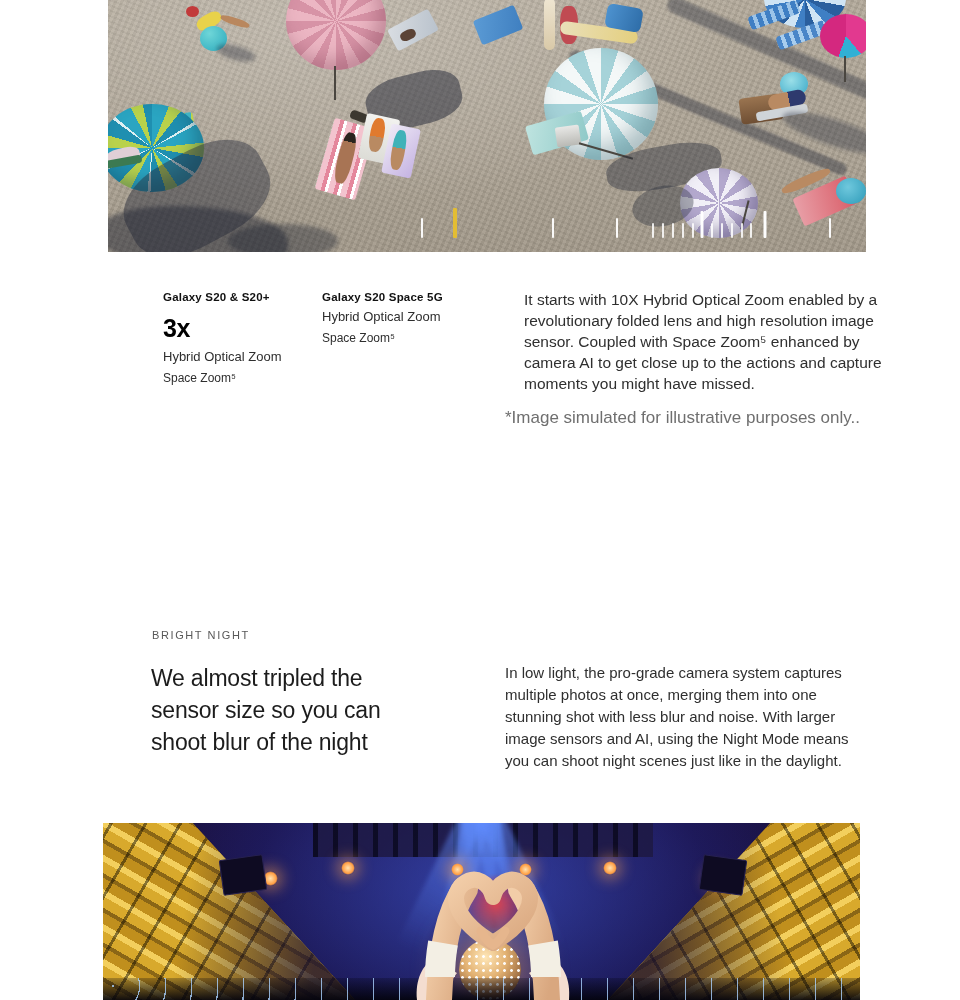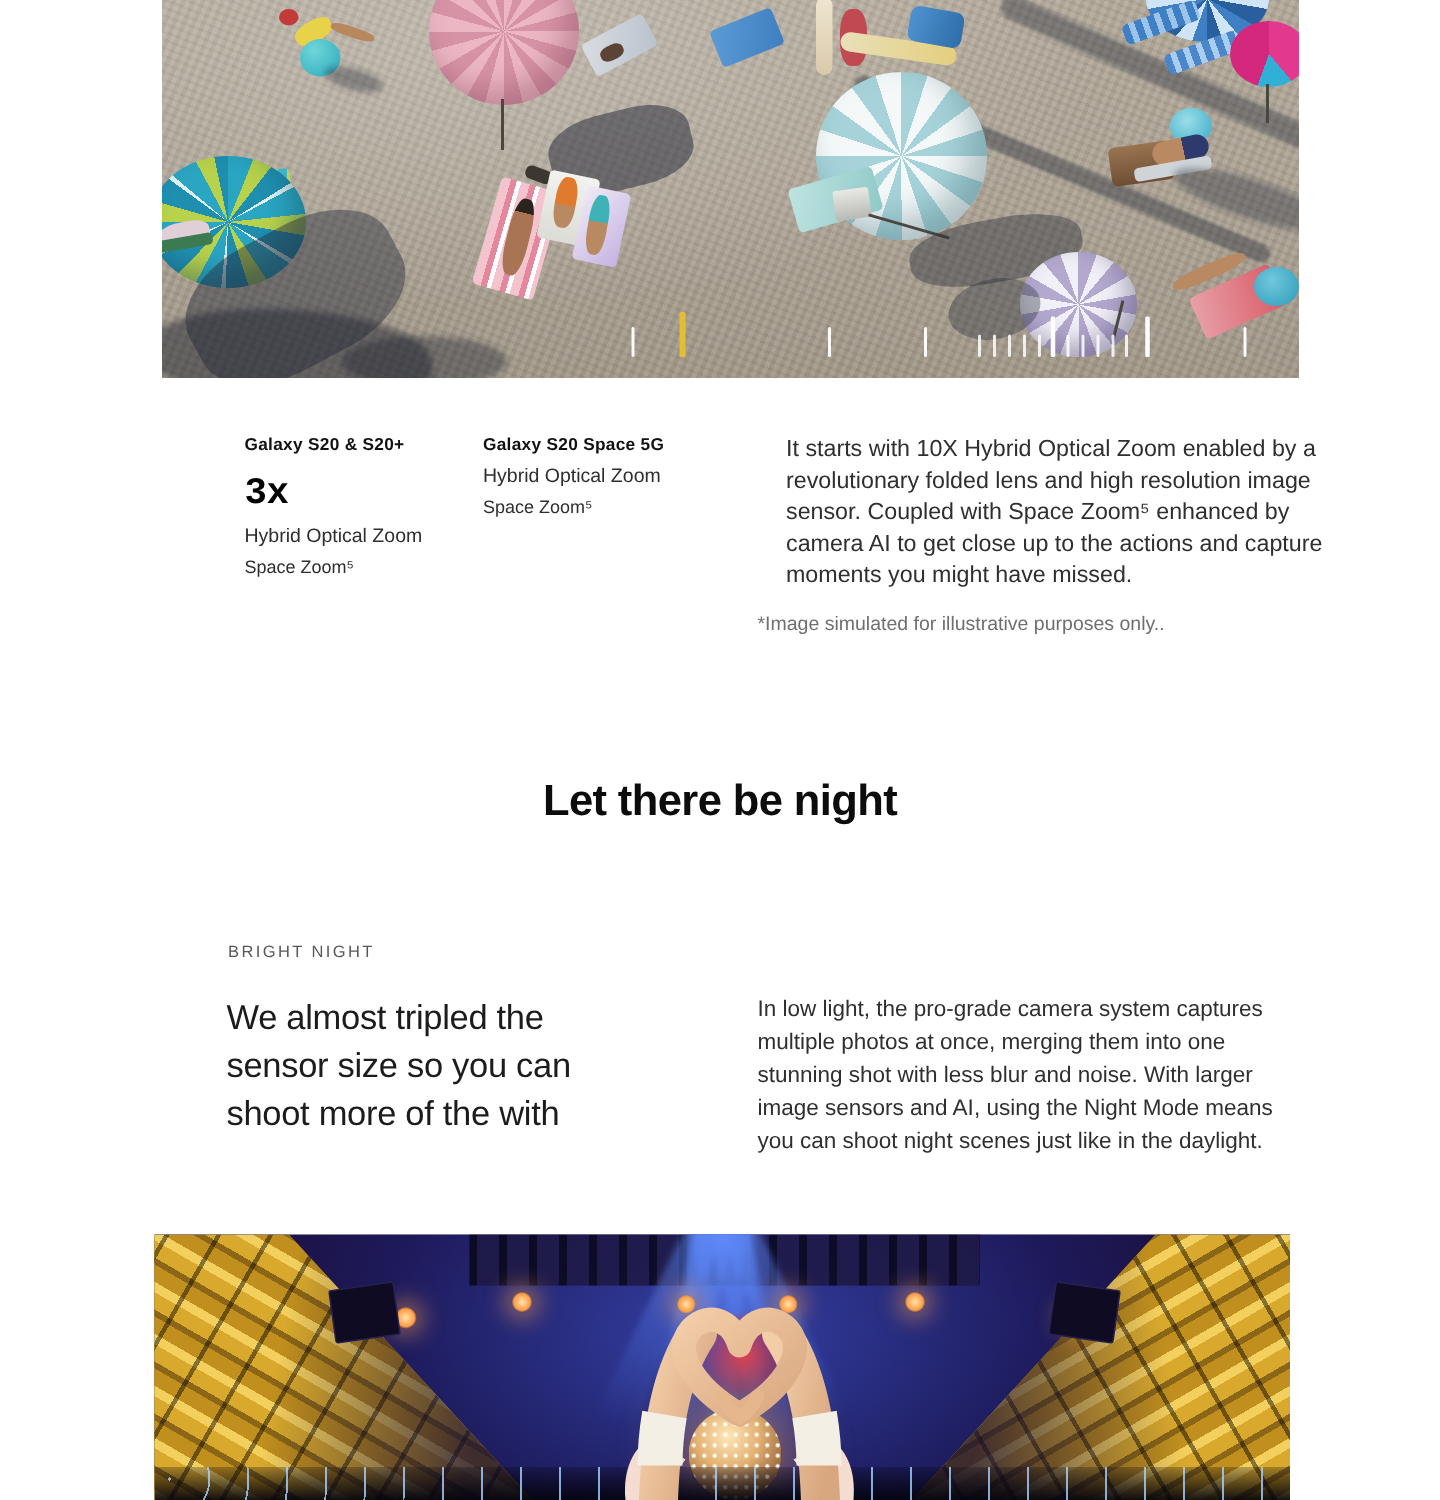--- a/index.html
+++ b/index.html
@@ -24,26 +24,26 @@
   
   .tick{position:absolute;bottom:14px;transform:translateX(-50%);border-radius:1px;}
   .tick.n{width:2px;height:20px;opacity:.95;}
   .tick.f{width:2px;height:15px;opacity:.85;}
   .tick.t{width:3px;height:27px;opacity:.98;}
   .tick.a{width:4px;height:30px;}
 
   
   .spec-col{width:150px;color:#0f0f0f;}
   .spec-device{font-size:11.5px;font-weight:700;letter-spacing:.2px;color:#111;}
-  .spec-big{font-size:25px;font-weight:700;margin-top:11px;letter-spacing:-.3px;color:#000;font-family:Liberation Mono, monospace;}
+  .spec-big{font-size:25px;font-weight:700;margin-top:11px;letter-spacing:-.3px;color:#000;}
   .spec-sub{font-size:13px;color:#2e2e2e;margin-top:6px;}
   .spec-big2{font-size:22px;font-weight:700;margin-top:22px;letter-spacing:-.3px;color:#000;}
   .spec-sub2{font-size:12px;color:#2e2e2e;margin-top:7px;}
   .spec-desc{width:372px;font-size:15.5px;line-height:21px;color:#2f2f2f;}
-  .disclaimer{font-size:13px;color:#6f6f6f;}
+  .disclaimer{font-size:17px;color:#6f6f6f;}
 
   
   .night-heading{left:0;top:518px;width:960px;text-align:center;font-size:29px;font-weight:700;
     color:#0c0c0c;letter-spacing:-.4px;}
   .eyebrow{left:152px;top:629px;font-size:11px;letter-spacing:1.6px;color:#585858;font-weight:400;}
   .headline{left:151px;top:662px;font-size:23px;line-height:32px;font-weight:400;color:#1c1c1c;letter-spacing:-.2px;}
   .night-desc{left:505px;top:662px;width:368px;font-size:15px;line-height:22px;color:#2f2f2f;}
 
   
   .concert{left:103px;top:823px;width:757px;height:177px;overflow:hidden;
@@ -193,28 +193,27 @@
 
   <div class="abs spec-col" style="left:322px;top:291px;">
     <div class="spec-device">Galaxy S20 Space 5G</div>
     <div class="spec-sub">Hybrid Optical Zoom</div>
     <div class="spec-sub2">Space Zoom⁵</div>
   </div>
 
   <div class="abs spec-desc" style="left:505px;top:289px;margin-left:19px;">It starts with 10X Hybrid Optical Zoom enabled by a revolutionary folded lens and high resolution image sensor. Coupled with Space Zoom⁵ enhanced by camera AI to get close up to the actions and capture moments you might have missed.</div>
   <div class="abs disclaimer" style="left:505px;top:408px;">*Image simulated for illustrative purposes only..</div>
 
-  <div class="abs night-heading">Let there be night</div>
 
   <div class="abs eyebrow">BRIGHT NIGHT</div>
 
   <div class="abs headline">
     <div>We almost tripled the</div>
     <div>sensor size so you can</div>
-    <div>shoot more of the with</div>
+    <div>shoot blur of the night</div>
   </div>
 
   <div class="abs night-desc">In low light, the pro-grade camera system captures multiple photos at once, merging them into one stunning shot with less blur and noise. With larger image sensors and AI, using the Night Mode means you can shoot night scenes just like in the daylight.</div>
 
   <div class="abs concert">
 
     <div class="abs wall wall-l"></div>
     <div class="abs wall wall-r"></div>
     <div class="abs wall-shade-l"></div>
     <div class="abs wall-shade-r"></div>

